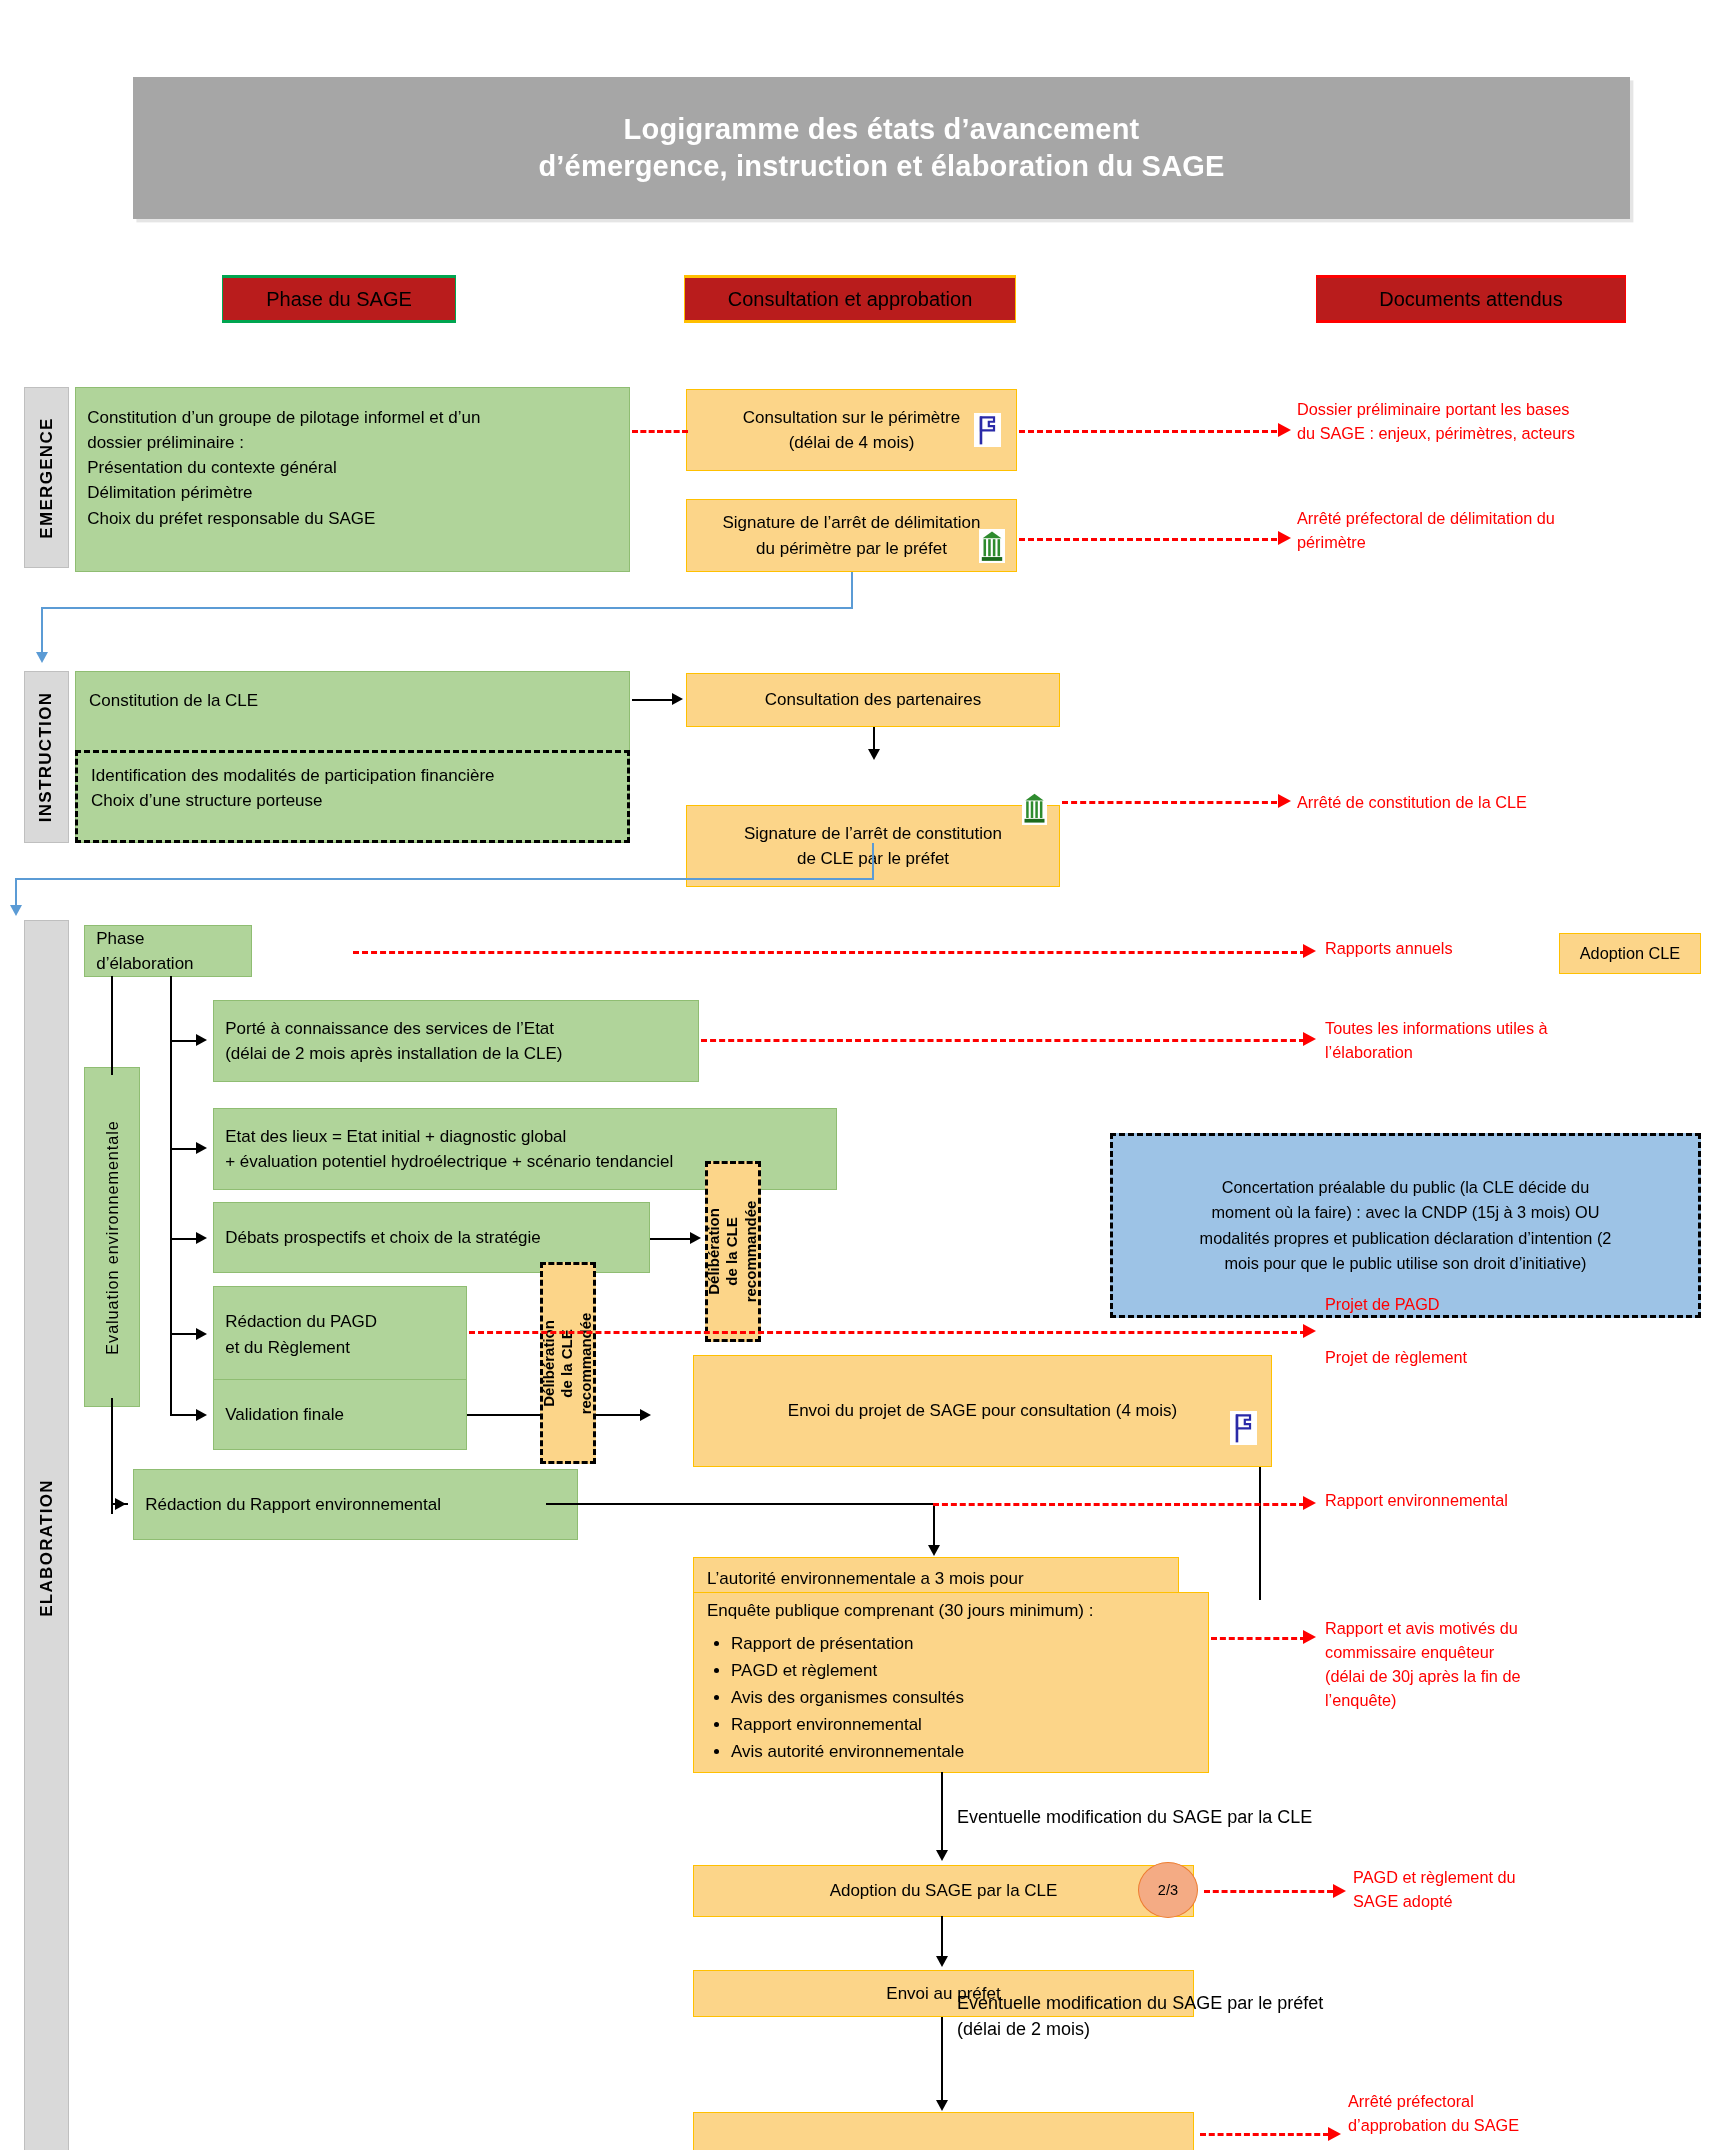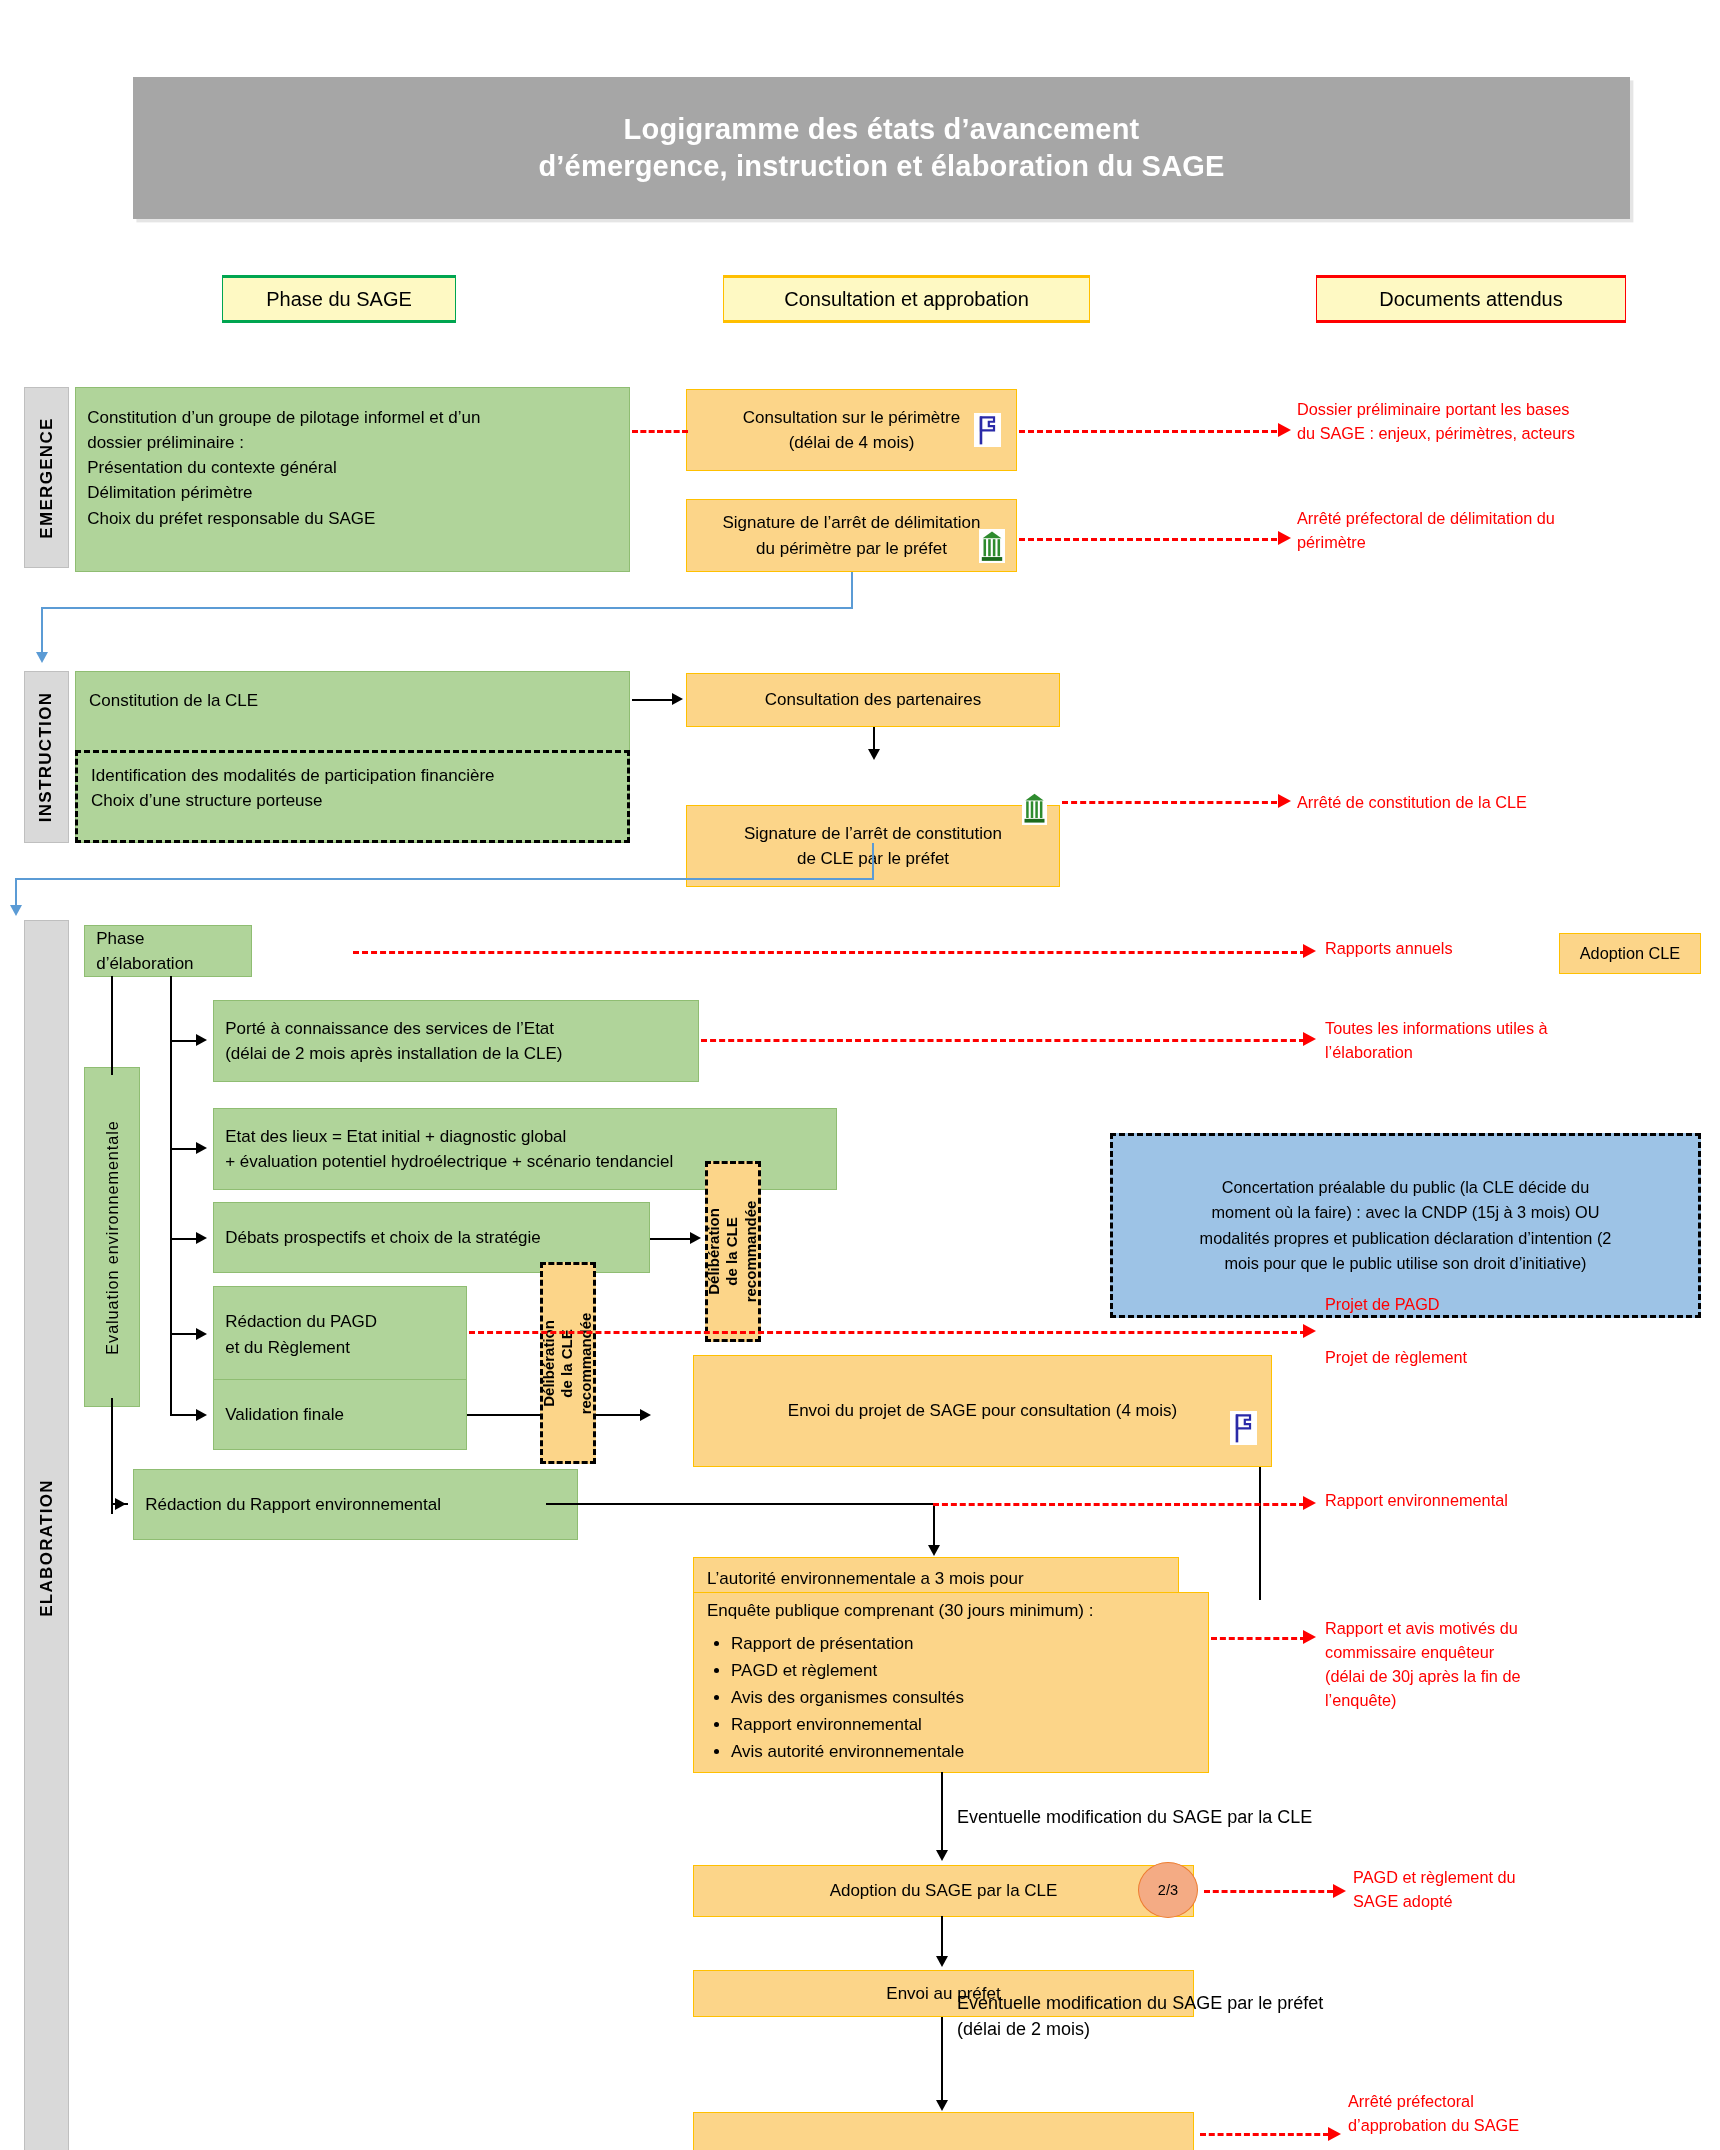--- a/index.html
+++ b/index.html
@@ -15,21 +15,21 @@
     background:#a6a6a6;
     display:flex;flex-direction:column;align-items:center;justify-content:center;
     color:#ffffff;font-weight:bold;font-size:29px;line-height:1.28;
     text-align:center;letter-spacing:0.2px;
     box-shadow:3.4px 3.4px 0 rgba(0,0,0,.10);
   }
 
   
   .col-head{
     height:48px;display:flex;align-items:center;justify-content:center;
-    background:#fef9c3;font-size:20px;color:#000;
+    background:#b91c1c;font-size:20px;color:#000;
     border:1.3px solid #999;
   }
   .col-head.green{border-color:#00a550;border-top-width:3.9px;border-bottom-width:3.9px;}
   .col-head.orange{border-color:#ffbf00;border-top-width:3.9px;border-bottom-width:3.9px;}
   .col-head.red{border-color:#ff0000;border-top-width:3.9px;border-bottom-width:3.9px;}
 
   
   .band{
     background:#d9d9d9;border:0.4px solid #bfbfbf;
     display:flex;align-items:center;justify-content:center;
@@ -114,21 +114,21 @@
 <body>
 
 <div id="page">
 
   <div id="title-banner" class="abs">
     <div>Logigramme des états d’avancement</div>
     <div>d’émergence, instruction et élaboration du SAGE</div>
   </div>
 
   <div class="abs col-head green" style="left:222px;top:275px;width:234px;">Phase du SAGE</div>
-  <div class="abs col-head orange" style="left:723px;top:275px;width:367px;">Consultation et approbation</div>
+  <div class="abs col-head orange" style="left:684px;top:275px;width:332px;">Consultation et approbation</div>
   <div class="abs col-head red" style="left:1316px;top:275px;width:310px;">Documents attendus</div>
 
   <div class="abs band" style="left:24px;top:387px;width:45px;height:181px;">
     <span>EMERGENCE</span>
   </div>
 
   <div class="abs band" style="left:24px;top:671px;width:45px;height:172px;">
     <span>INSTRUCTION</span>
   </div>
 

